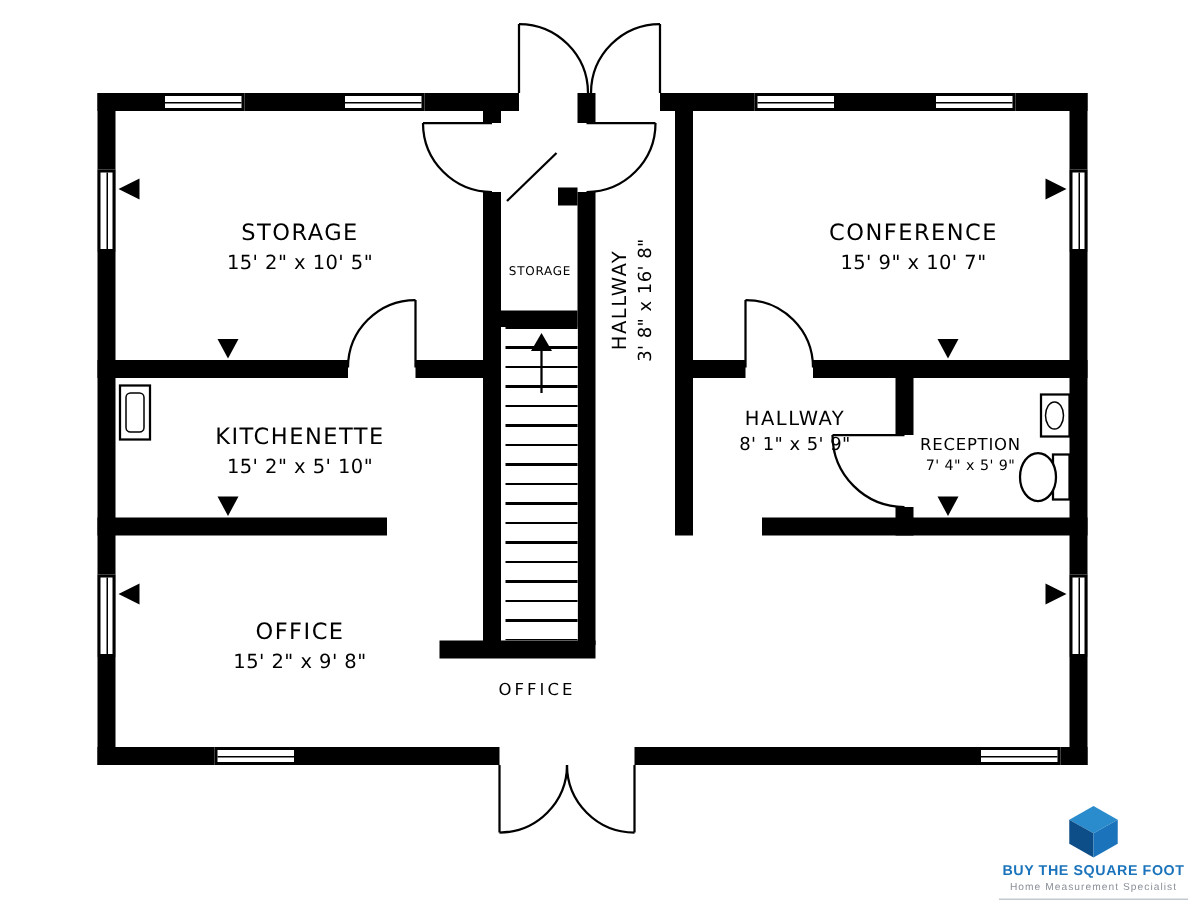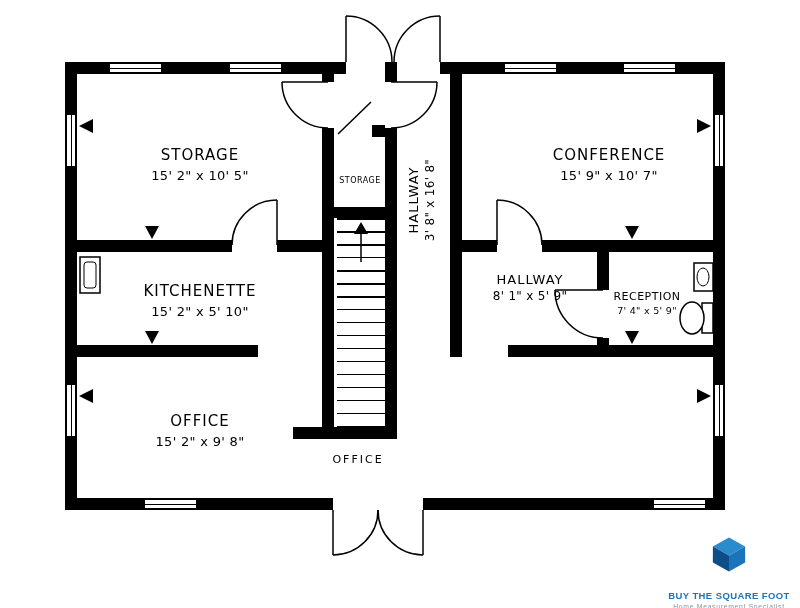--- a/index.html
+++ b/index.html
@@ -20,21 +20,21 @@
   .room-dims{font-size:13px;letter-spacing:0.3px;margin-top:4px;white-space:nowrap;}
   .label.small .room-name{font-size:11px;letter-spacing:0.5px;}
   .label.small .room-dims{font-size:9.5px;margin-top:2px;}
   .label.mid .room-name{font-size:13px;}
   .label.mid .room-dims{font-size:12px;margin-top:2px;}
   .label.tiny{font-size:8px;letter-spacing:0.5px;}
   .label.entry{font-size:11px;letter-spacing:2px;}
   .label.vrot{transform:rotate(-90deg);}
   .plan-svg{position:absolute;left:0;top:0;pointer-events:none;}
   .logo{position:absolute;left:666px;top:536px;width:126px;display:flex;flex-direction:column;align-items:center;}
-  .logo-brand{font-family:"Liberation Sans",sans-serif;font-weight:bold;font-size:9.5px;color:#1b74bb;letter-spacing:0.4px;white-space:nowrap;margin-top:17px;}
+  .logo-brand{font-family:"Liberation Sans",sans-serif;font-weight:bold;font-size:9.5px;color:#1b74bb;letter-spacing:0.4px;white-space:nowrap;margin-top:2px;}
   .logo-tagline{font-family:"Liberation Sans",sans-serif;font-size:6.8px;color:#8a9099;letter-spacing:0.7px;white-space:nowrap;margin-top:2px;}
   .logo-divider{width:100%;height:0;border-top:1px solid #c3c9cf;margin-top:4px;}
 </style>
 </head>
 <body>
 
 <div class="canvas">
 
   <div class="wall" style="left:65px;top:62px;width:281px;height:12px"></div>
   <div class="wall" style="left:440px;top:62px;width:285px;height:12px"></div>

